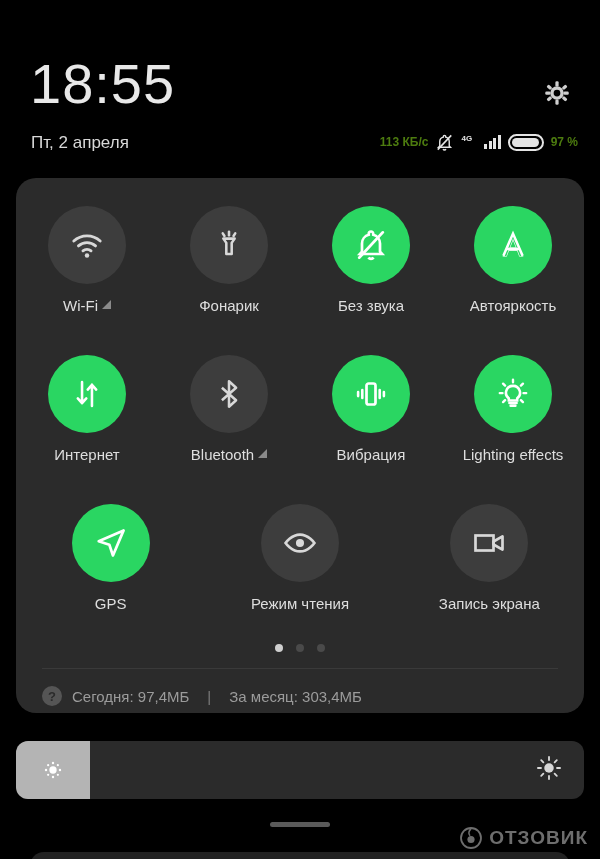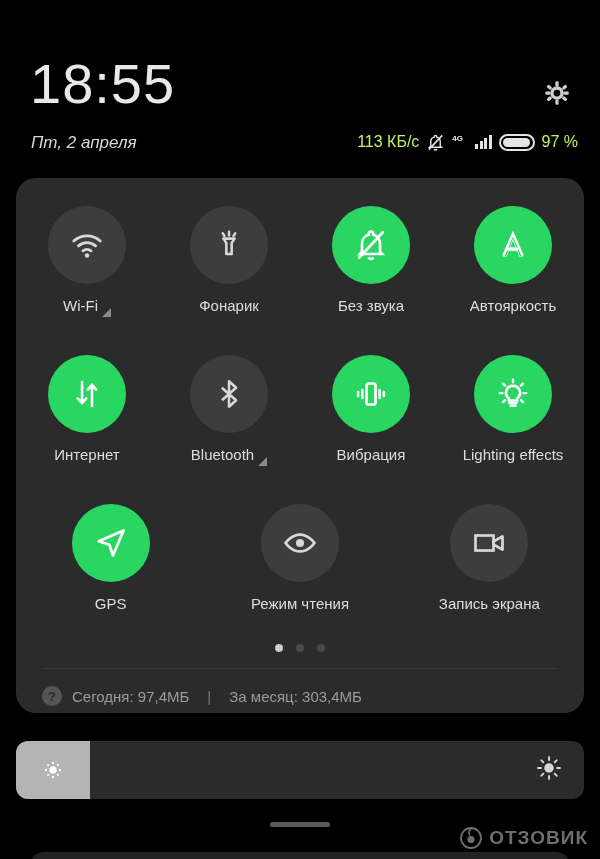--- a/index.html
+++ b/index.html
@@ -28,39 +28,38 @@
     font-weight: 300;
     color: #e8e8e8;
     letter-spacing: 1px;
     line-height: 1;
   }
   #date {
     position: absolute;
     left: 31px; top: 133px;
     font-size: 17px;
     color: #d8d8d8;
-    font-style: italic;
   }
   #gear-btn {
     position: absolute;
     right: 28px; top: 78px;
     width: 30px; height: 30px;
   }
   #status-cluster {
     position: absolute;
     right: 22px; top: 131px;
     display: flex;
     align-items: center;
     gap: 7px;
     height: 22px;
   }
   .status-text {
-    font-size: 16px;
-    color: #bef264;
-    font-weight: normal;
+    font-size: 12px;
+    color: #4d7c0f;
+    font-weight: bold;
     white-space: nowrap;
   }
   .sig-bars { display: flex; align-items: flex-end; gap: 1.5px; height: 14px; position: relative; }
   .sig-bars i { display:block; width: 3px; background: #e4e4e4; }
   .sig-bars i:nth-child(1){height:5px}
   .sig-bars i:nth-child(2){height:8px}
   .sig-bars i:nth-child(3){height:11px}
   .sig-bars i:nth-child(4){height:14px}
   .gsm-label {
     font-size: 8px; font-weight: bold; color: #e4e4e4;
@@ -108,21 +107,21 @@
     border-radius: 50%;
     background: #3d3d3d;
     display: flex;
     align-items: center;
     justify-content: center;
     margin-top: 14px;
   }
   .tile.on .tile-circle { background: #2ad662; }
   .tile-label-row {
     display: flex;
-    align-items: flex-end;
+    align-items: flex-start;
     gap: 4px;
     margin-top: 13px;
   }
   .tile-label {
     font-size: 15px;
     color: #dedede;
     white-space: nowrap;
   }
   .expand-tri {
     width: 0; height: 0;

